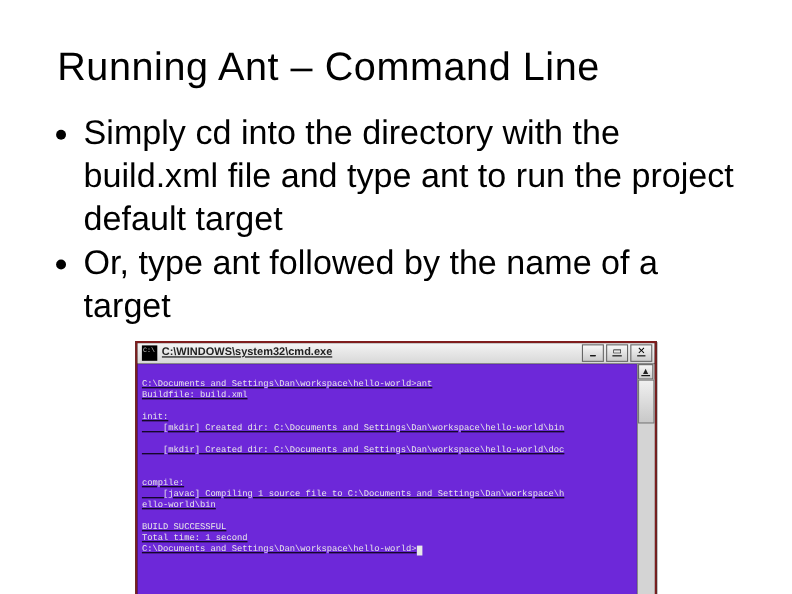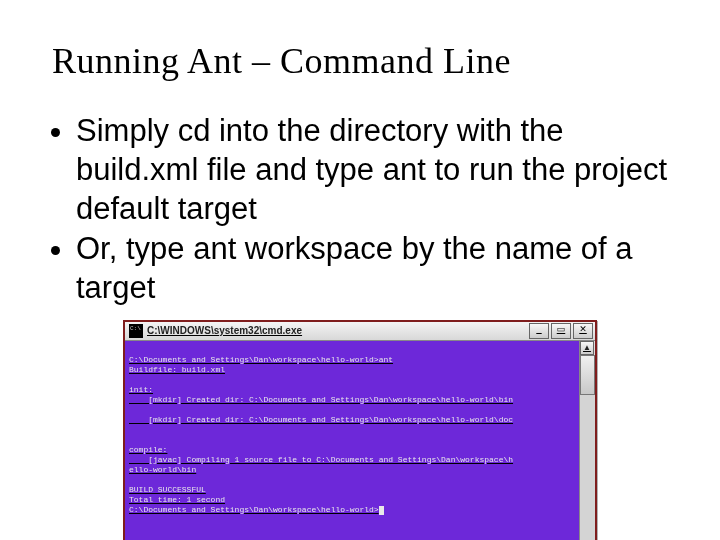--- a/index.html
+++ b/index.html
@@ -14,23 +14,22 @@
   .slide {
     box-sizing: border-box;
     width: 720px;
     height: 540px;
     padding: 30px 40px 20px 40px;
     position: relative;
   }
   h1.title {
     font-size: 36px;
     font-weight: 400;
-    margin: 10px 0 30px 12px;
+    margin: 10px 0 20px 12px;
     letter-spacing: 0.5px;
-    font-family: Liberation Serif, serif;
   }
   ul.bullets {
     font-size: 31px;
     line-height: 1.25;
     margin: 0 0 12px 0;
     padding-left: 36px;
   }
   ul.bullets li {
     margin-bottom: 2px;
   }
@@ -159,21 +158,21 @@
 </style>
 </head>
 <body>
 
 <div class="slide">
 
   <h1 class="title">Running Ant – Command Line</h1>
 
   <ul class="bullets">
     <li>Simply cd into the directory with the build.xml file and type ant to run the project default target</li>
-    <li>Or, type ant workspace by the name of a target</li>
+    <li>Or, type ant followed by the name of a target</li>
   </ul>
 
   <div class="cmd-window">
     <div class="titlebar">
       <span class="app-icon"></span>
       <span class="title-text">C:\WINDOWS\system32\cmd.exe</span>
       <span class="win-btn">_</span>
       <span class="win-btn">▭</span>
       <span class="win-btn">✕</span>
     </div>

